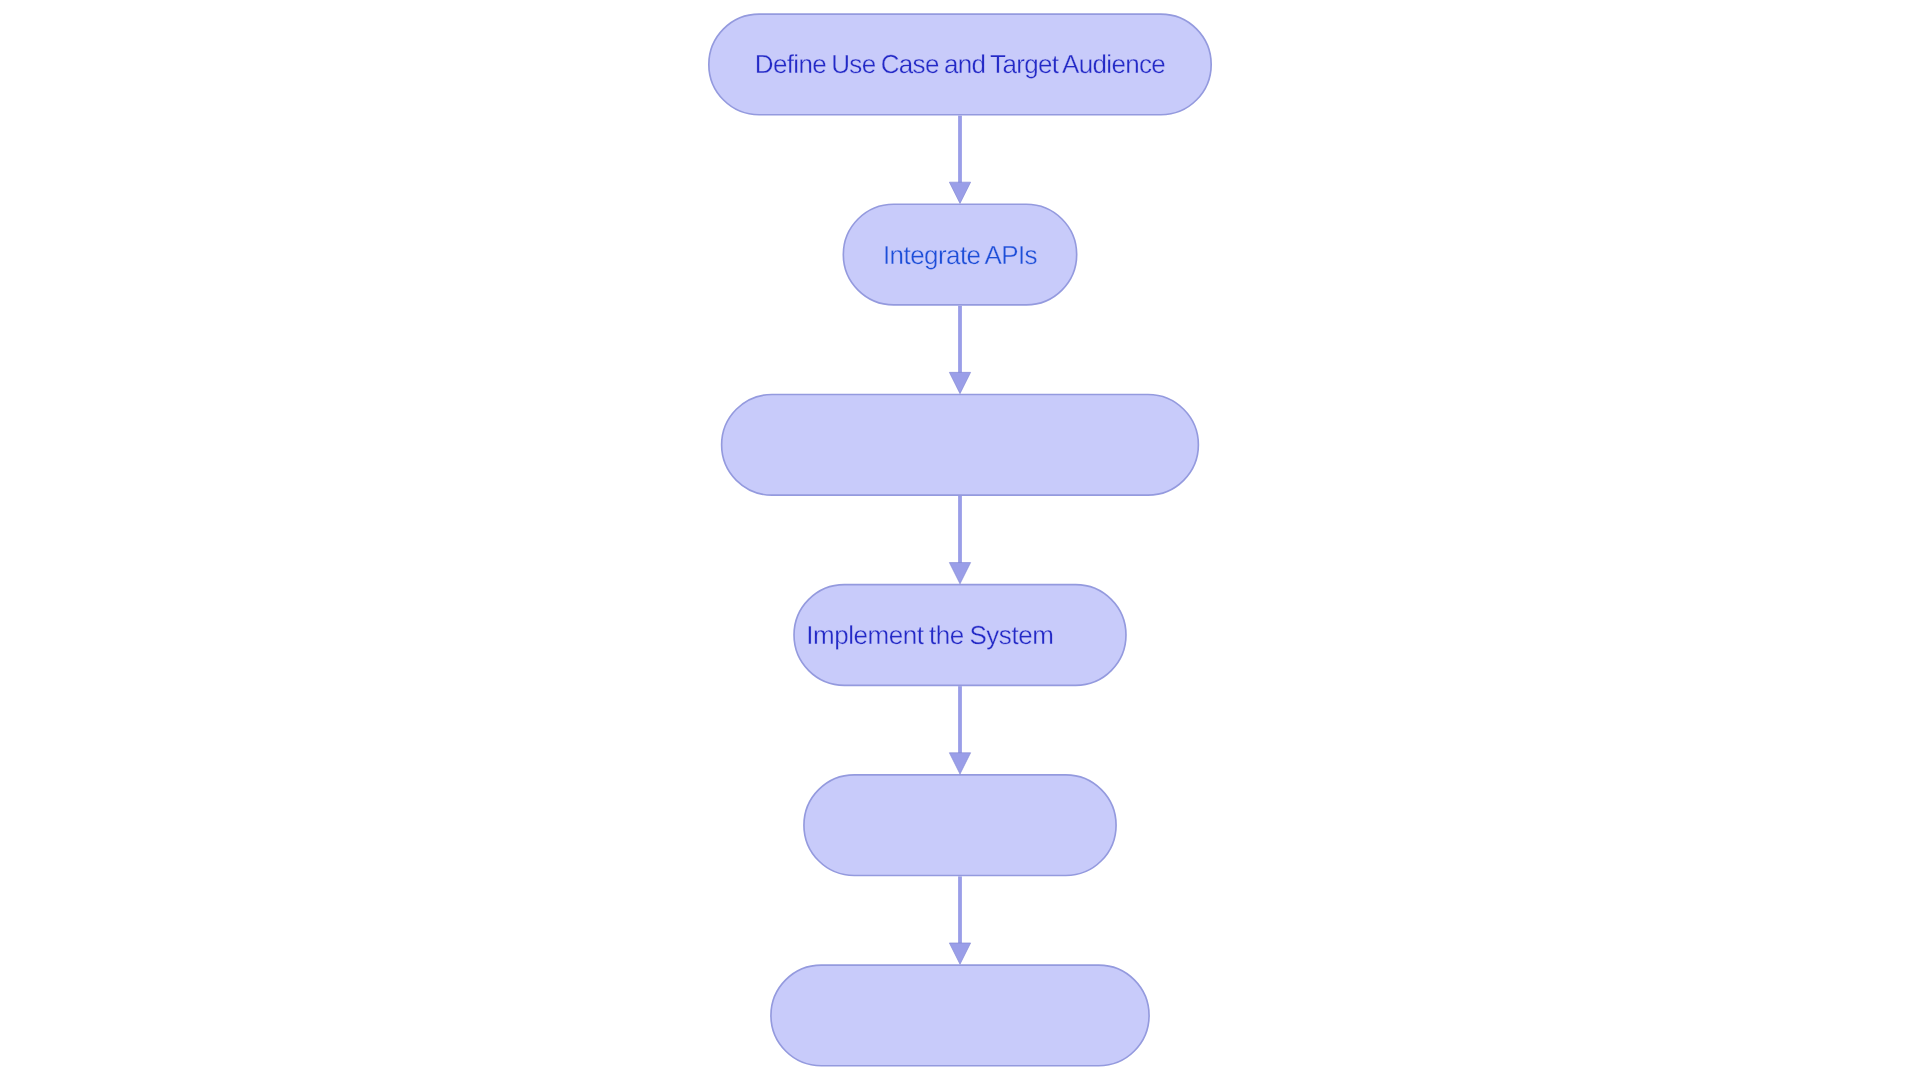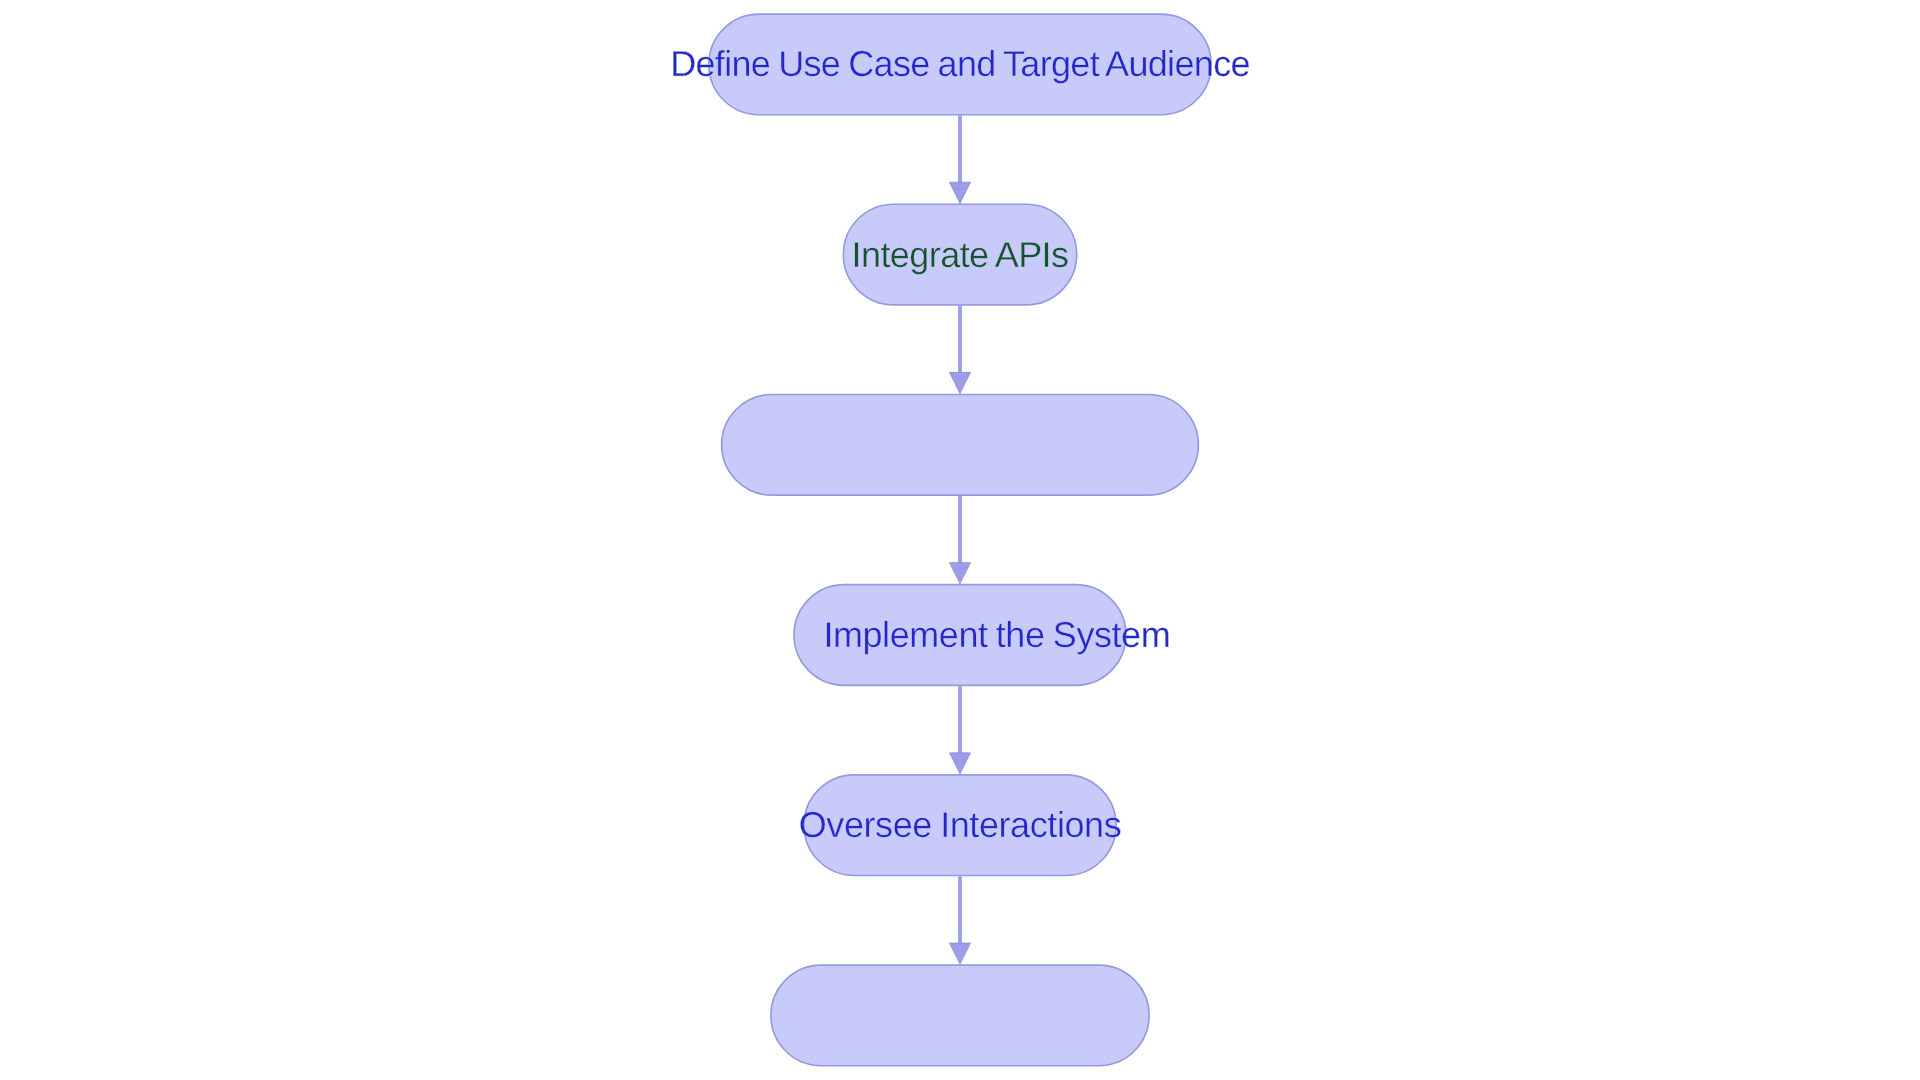--- a/index.html
+++ b/index.html
@@ -5,27 +5,27 @@
 <style>
   html,body{margin:0;padding:0;}
   body{width:1920px;height:1080px;background:#ffffff;overflow:hidden;
        font-family:"Liberation Sans",sans-serif;
        -webkit-font-smoothing:antialiased;
        text-rendering:geometricPrecision;}
   #stage{position:relative;width:1920px;height:1080px;background:#ffffff;}
   svg#graph{position:absolute;left:0;top:0;width:1920px;height:1080px;}
   .node-label{position:absolute;display:flex;align-items:center;justify-content:center;
               white-space:nowrap;transform:translateZ(0);}
-  .node-label > span{font-size:36px;line-height:1;white-space:nowrap;
+  .node-label > span{font-size:26px;line-height:1;white-space:nowrap;
                      color:#2329c6;word-spacing:-1.3px;
                      -webkit-text-stroke:0.35px #c8cbfa;}
   .n1{left:708px;top:13.25px;width:504px;height:102.3px;}
   .n2{left:842.5px;top:203.45px;width:235px;height:102.3px;}
   .n3{left:720.8px;top:393.65px;width:478.4px;height:102.3px;}
-  .n4{left:830px;top:583.85px;width:333.6px;height:102.3px;}
+  .n4{left:763px;top:583.85px;width:333.6px;height:102.3px;}
   .n5{left:803.1px;top:774.05px;width:313.8px;height:102.3px;}
   .n6{left:770.1px;top:964.25px;width:379.8px;height:102.3px;}
   .n1 > span{letter-spacing:-0.674px;}
   .n2 > span{letter-spacing:-0.565px;}
   .n3 > span{letter-spacing:-0.497px;}
   .n4 > span{letter-spacing:-0.437px;}
   .n5 > span{letter-spacing:-0.416px;}
   .n6 > span{letter-spacing:-0.446px;}
 </style>
 </head>
@@ -53,22 +53,19 @@
       <polygon points="949.35,752.75 970.65,752.75 960,774.05" fill="#9a9ee8" stroke="#8084d4" stroke-width="0.6" stroke-linejoin="miter"></polygon>
       <line x1="960" y1="876.35" x2="960" y2="945.15" stroke="#9a9ee8" stroke-width="3.8"></line>
       <polygon points="949.35,942.95 970.65,942.95 960,964.25" fill="#9a9ee8" stroke="#8084d4" stroke-width="0.6" stroke-linejoin="miter"></polygon>
     </g>
   </svg>
 
   <div class="node-label n1">
       <span style="color: rgb(35, 41, 198); -webkit-text-stroke: 0.35px rgb(200, 203, 250);">Define Use Case and Target Audience</span>
     </div>
   <div class="node-label n2">
-      <span style="color: #14532d; -webkit-text-stroke: 0.35px rgb(200, 203, 250);">Integrate APIs</span>
+      <span style="color: #1d4ed8; -webkit-text-stroke: 0.35px rgb(200, 203, 250);">Integrate APIs</span>
     </div>
   <div class="node-label n4">
       <span style="color: rgb(35, 41, 198); -webkit-text-stroke: 0.35px rgb(200, 203, 250);">Implement the System</span>
-    </div>
-  <div class="node-label n5">
-      <span style="color: rgb(35, 41, 198); -webkit-text-stroke: 0.35px rgb(200, 203, 250);">Oversee Interactions</span>
     </div>
 
 </div>
 
 </body></html>

